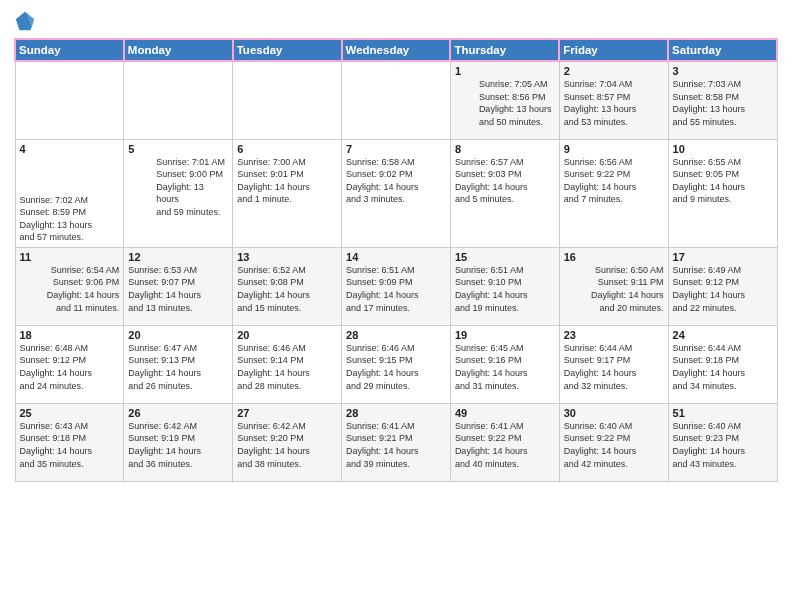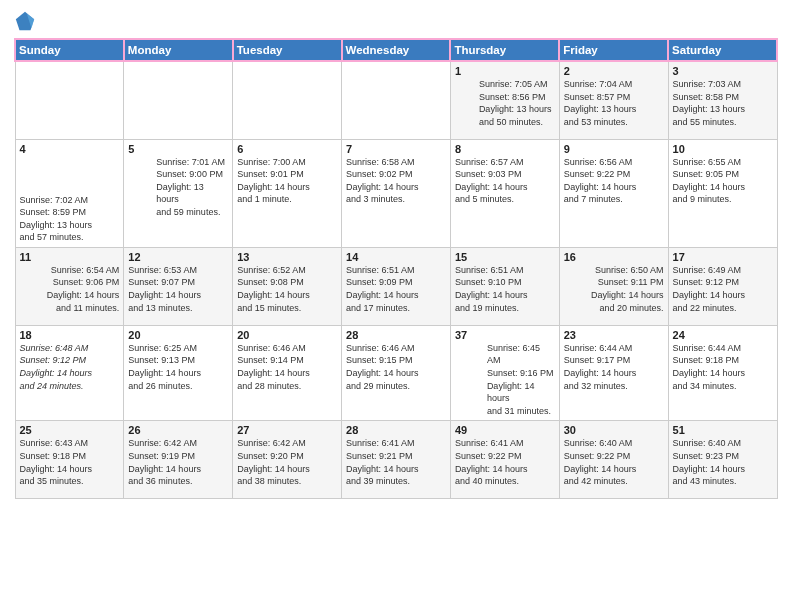--- a/index.html
+++ b/index.html
@@ -250,49 +250,49 @@
             <span class="day-num">17</span>
             <div class="day-info" style="white-space: pre-line;">Sunrise: 6:49 AM
 Sunset: 9:12 PM
 Daylight: 14 hours
 and 22 minutes.</div>
           </td>
         </tr>
         <tr>
           <td>
             <span class="day-num">18</span>
-            <div class="day-info" style="white-space: pre-line; font-style: italic;">Sunrise: 6:48 AM
+            <div class="day-info" style="white-space: pre-line;">Sunrise: 6:48 AM
 Sunset: 9:12 PM
 Daylight: 14 hours
 and 24 minutes.</div>
           </td>
           <td>
             <span class="day-num">20</span>
-            <div class="day-info" style="white-space: pre-line;">Sunrise: 6:25 AM
+            <div class="day-info" style="white-space: pre-line;">Sunrise: 6:47 AM
 Sunset: 9:13 PM
 Daylight: 14 hours
 and 26 minutes.</div>
           </td>
           <td>
             <span class="day-num">20</span>
             <div class="day-info" style="white-space: pre-line;">Sunrise: 6:46 AM
 Sunset: 9:14 PM
 Daylight: 14 hours
 and 28 minutes.</div>
           </td>
           <td>
             <span class="day-num">28</span>
             <div class="day-info" style="white-space: pre-line;">Sunrise: 6:46 AM
 Sunset: 9:15 PM
 Daylight: 14 hours
 and 29 minutes.</div>
           </td>
           <td>
-            <span class="day-num">37</span>
-            <div class="day-info" style="white-space: pre-line; margin-left: 32px;">Sunrise: 6:45 AM
+            <span class="day-num">19</span>
+            <div class="day-info" style="white-space: pre-line;">Sunrise: 6:45 AM
 Sunset: 9:16 PM
 Daylight: 14 hours
 and 31 minutes.</div>
           </td>
           <td>
             <span class="day-num">23</span>
             <div class="day-info" style="white-space: pre-line;">Sunrise: 6:44 AM
 Sunset: 9:17 PM
 Daylight: 14 hours
 and 32 minutes.</div>

